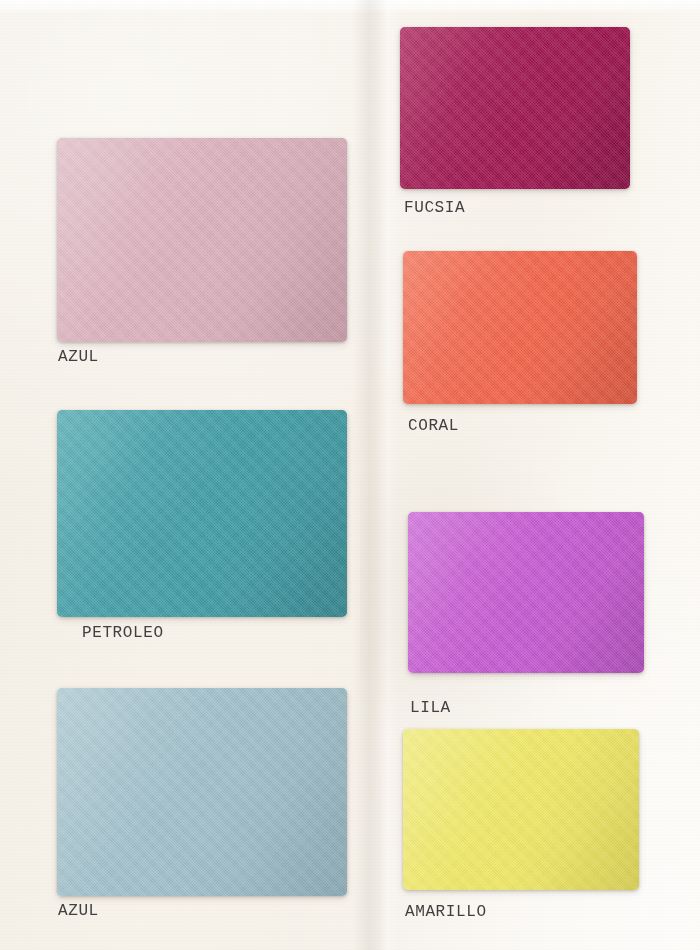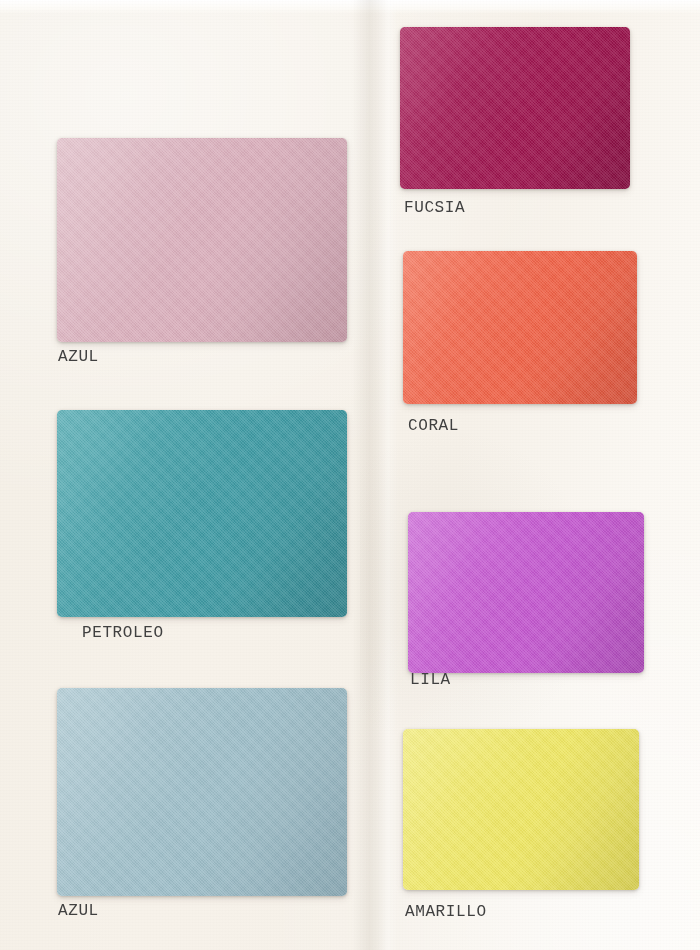--- a/index.html
+++ b/index.html
@@ -136,20 +136,20 @@
         <div class="chip" style="background: linear-gradient(125deg, rgb(168, 28, 86) 0%, rgb(156, 19, 77) 45%, rgb(156, 19, 77) 70%, rgb(140, 15, 68) 100%);"></div>
       </div>
       <div class="swatch-label" style="left: 404px; top: 200px;">FUCSIA</div>
       <div class="swatch" style="left: 403px; top: 251px; width: 234px; height: 153px;">
         <div class="chip" style="background: linear-gradient(125deg, rgb(244, 108, 81) 0%, rgb(239, 97, 70) 45%, rgb(239, 97, 70) 70%, rgb(226, 86, 61) 100%);"></div>
       </div>
       <div class="swatch-label" style="left: 408px; top: 418px;">CORAL</div>
       <div class="swatch" style="left: 408px; top: 512px; width: 236px; height: 161px;">
         <div class="chip" style="background: linear-gradient(125deg, rgb(203, 100, 214) 0%, rgb(194, 87, 206) 45%, rgb(194, 87, 206) 70%, rgb(180, 76, 192) 100%);"></div>
       </div>
-      <div class="swatch-label" style="left: 410px; top: 672px;">LILA</div>
+      <div class="swatch-label" style="left: 410px; top: 700px;">LILA</div>
       <div class="swatch" style="left: 403px; top: 729px; width: 236px; height: 161px;">
         <div class="chip" style="background: linear-gradient(125deg, rgb(242, 236, 117) 0%, rgb(238, 230, 99) 45%, rgb(238, 230, 99) 70%, rgb(229, 220, 86) 100%);"></div>
       </div>
       <div class="swatch-label" style="left: 405px; top: 904px; text-align: center;">AMARILLO</div>
     </div>
 
 </div>
 
 </body></html>

